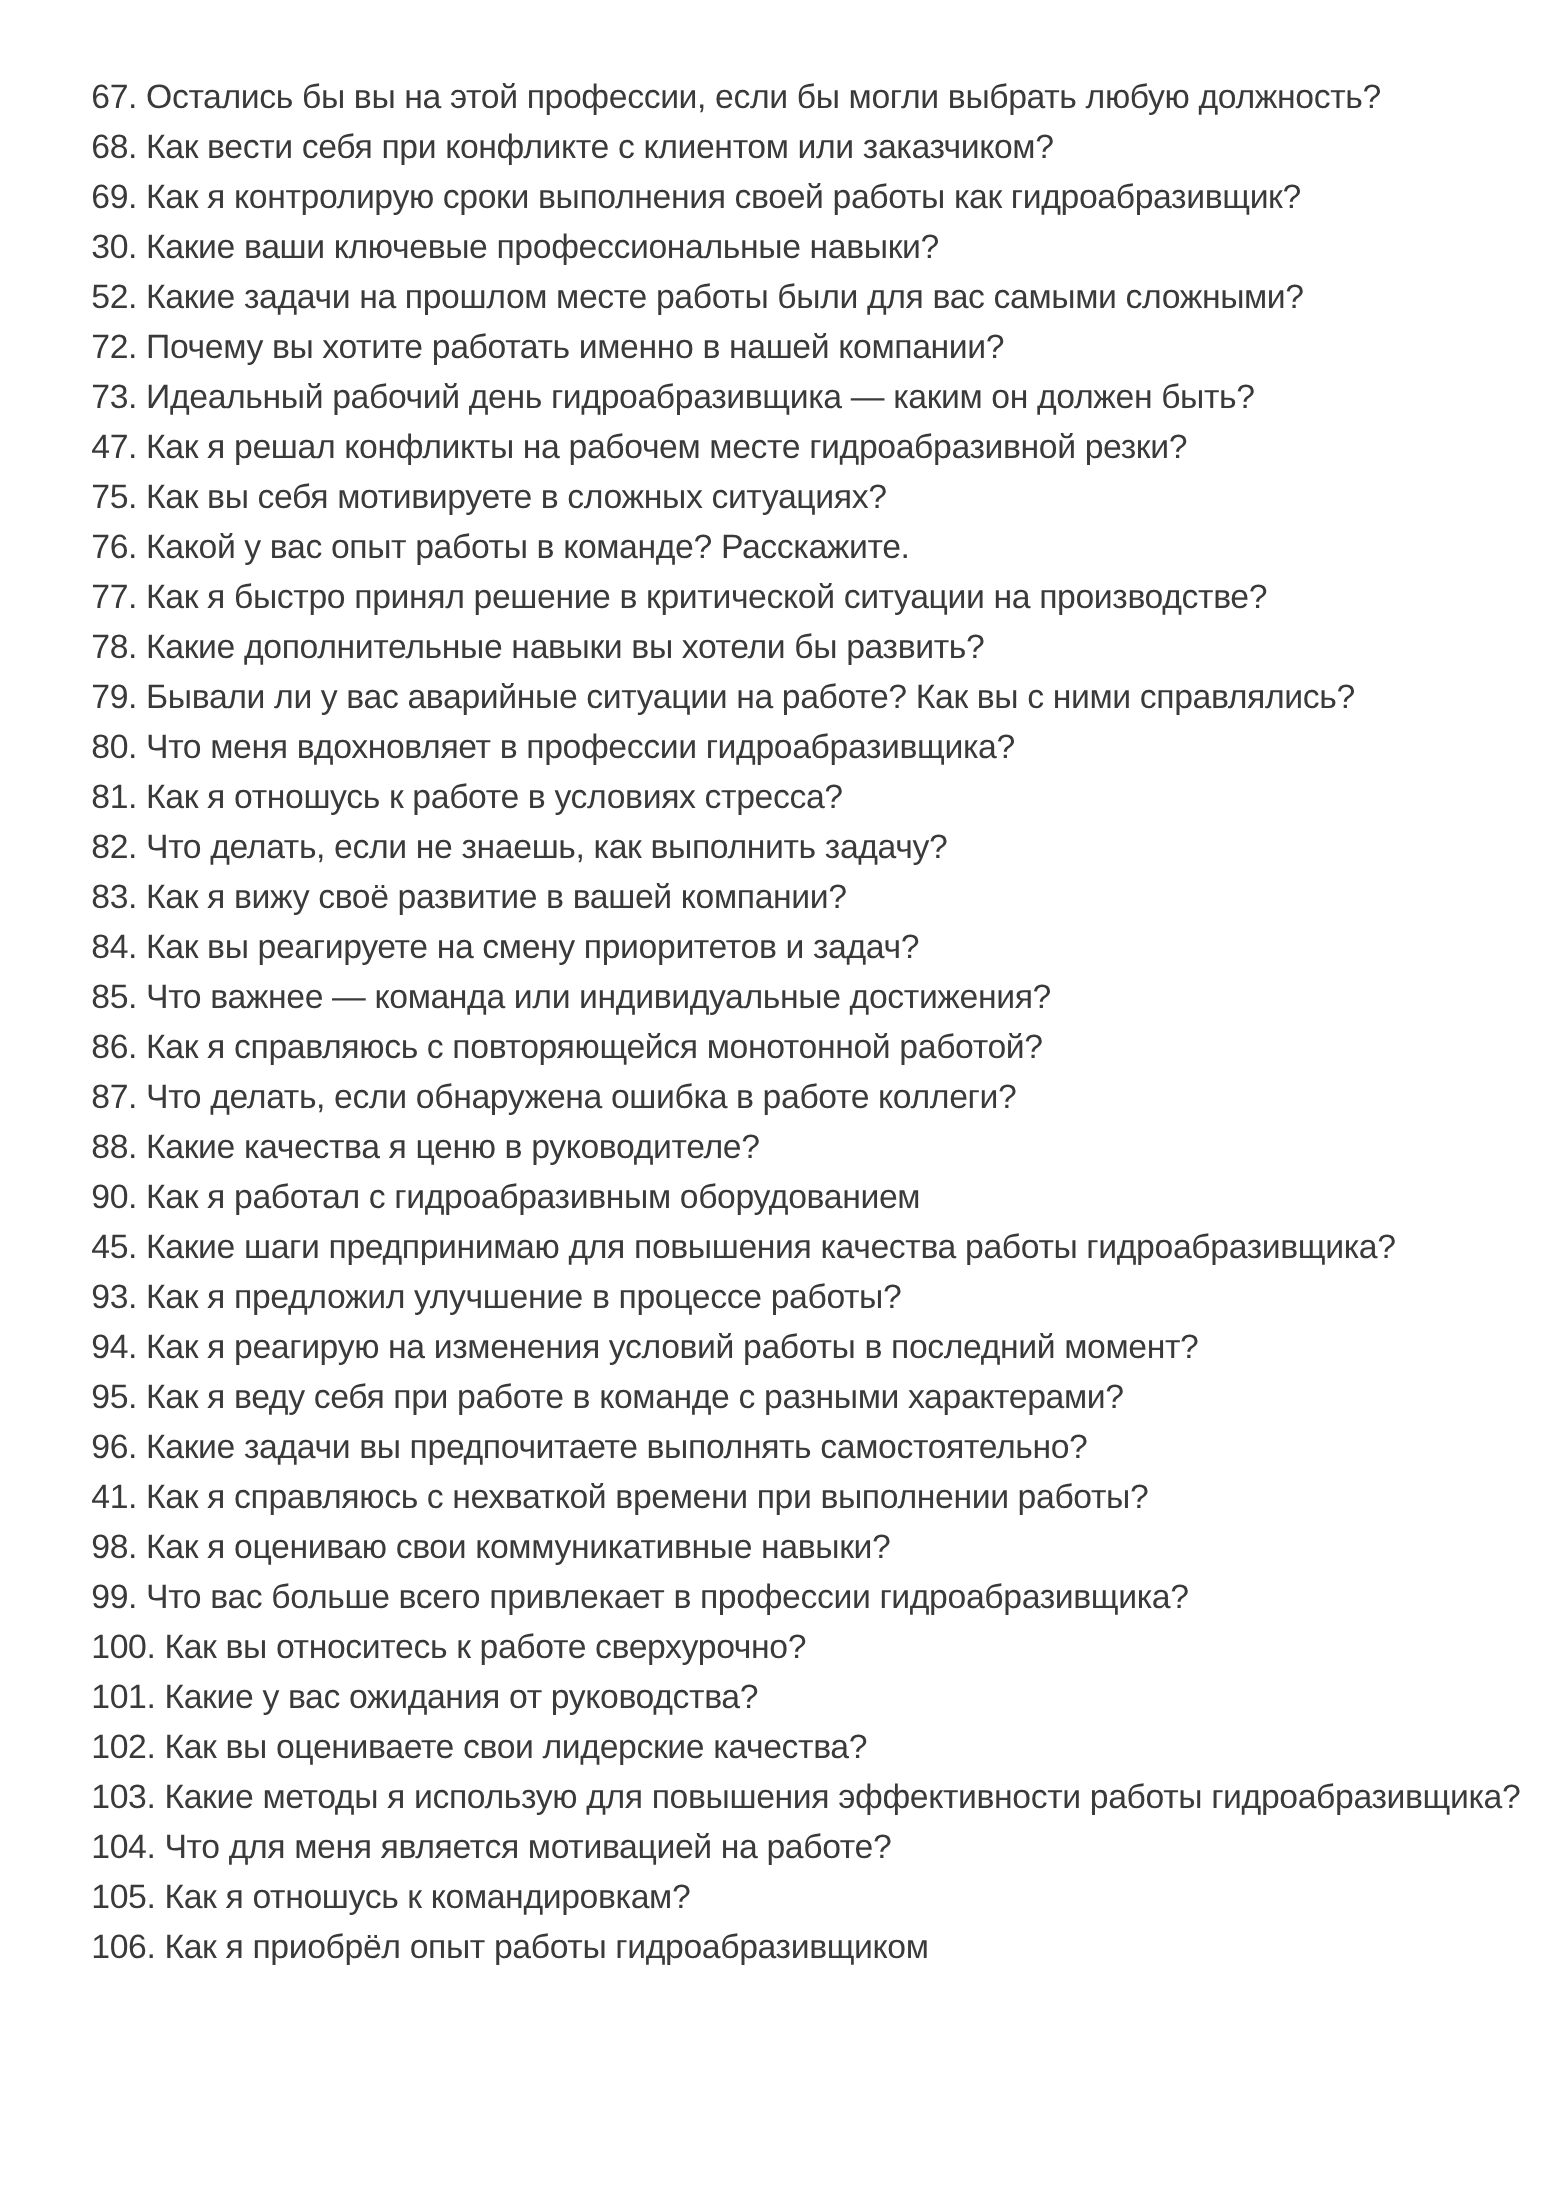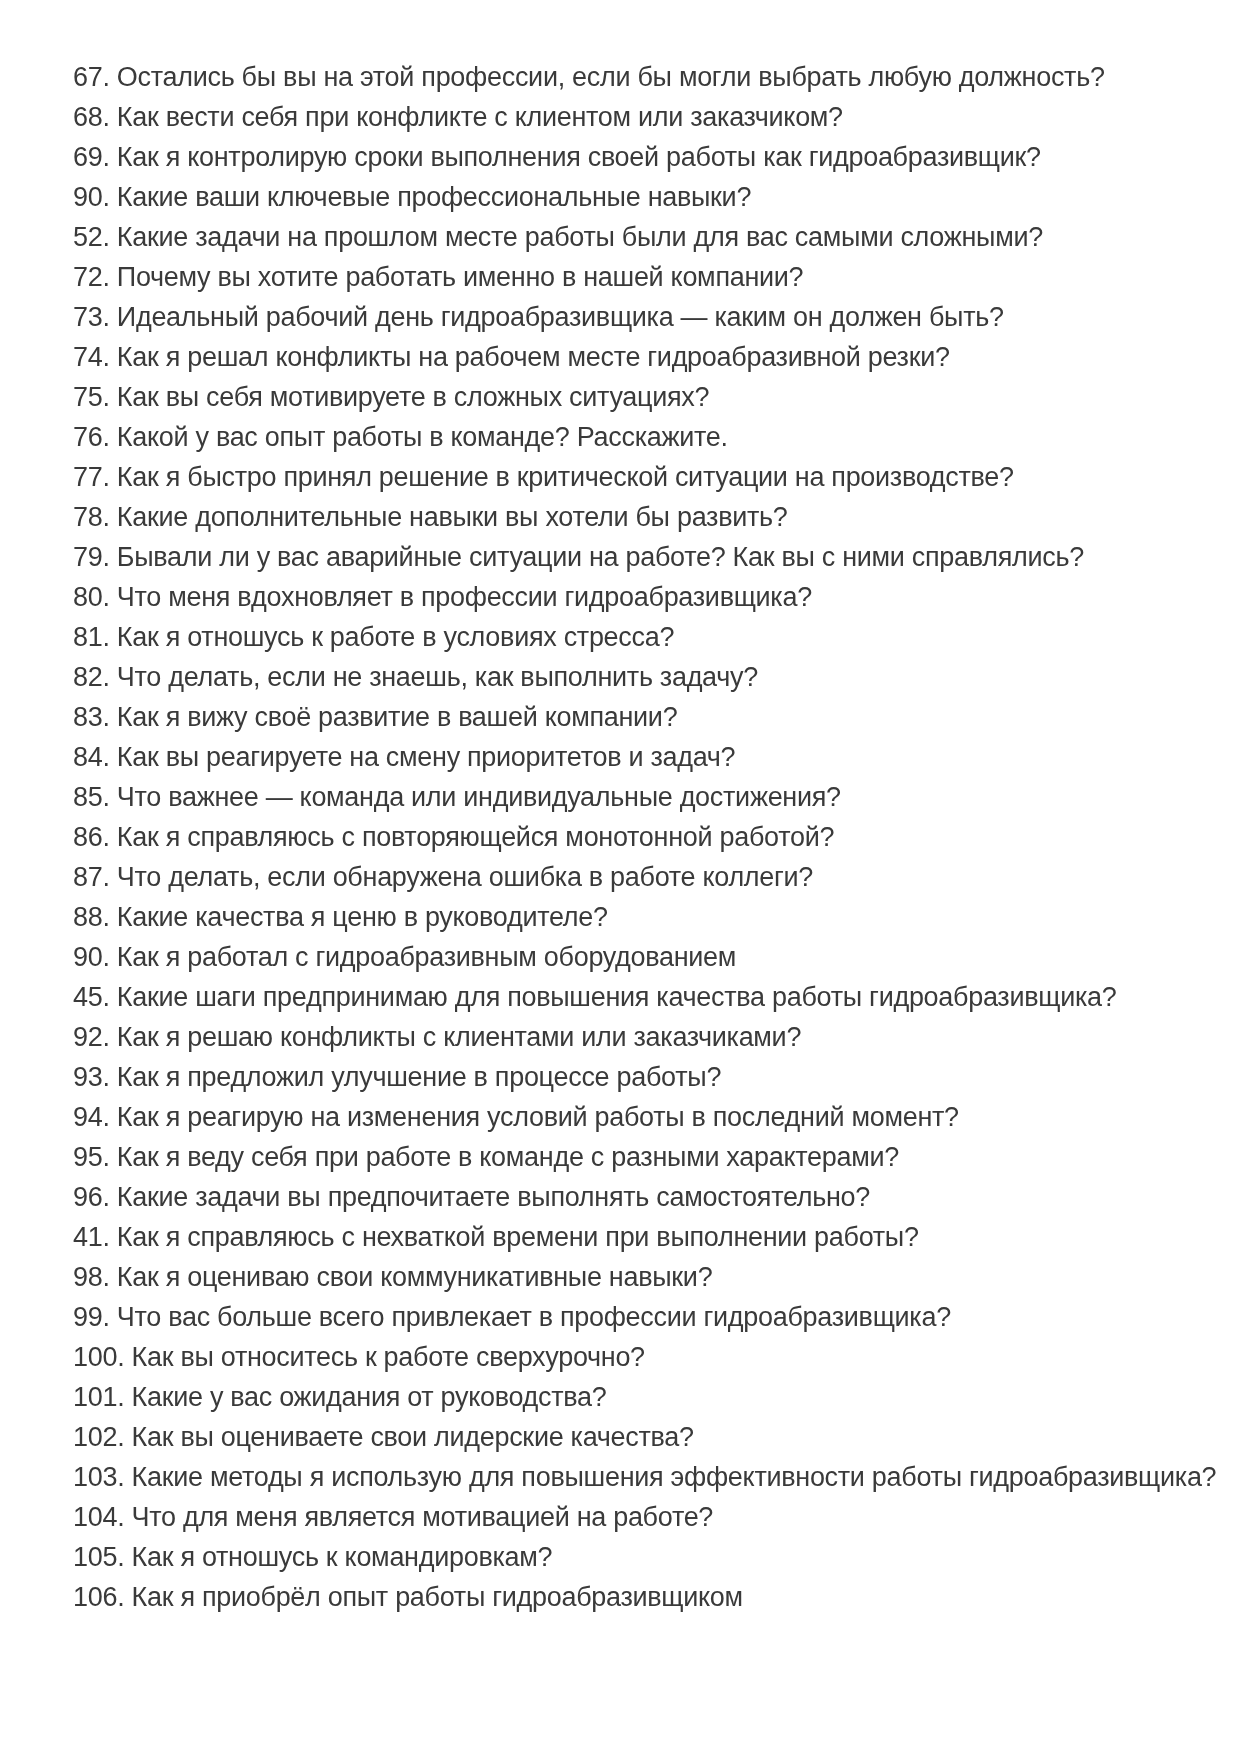--- a/index.html
+++ b/index.html
@@ -35,42 +35,41 @@
   }
 </style>
 </head>
 <body>
 
 <div class="page">
   <div class="question-list">
       <p class="q-line">67. Остались бы вы на этой профессии, если бы могли выбрать любую должность?</p>
       <p class="q-line">68. Как вести себя при конфликте с клиентом или заказчиком?</p>
       <p class="q-line">69. Как я контролирую сроки выполнения своей работы как гидроабразивщик?</p>
-      <p class="q-line">90. Какие ваши ключевые профессиональные навыки?</p>
+      <p class="q-line">30. Какие ваши ключевые профессиональные навыки?</p>
       <p class="q-line">52. Какие задачи на прошлом месте работы были для вас самыми сложными?</p>
       <p class="q-line">72. Почему вы хотите работать именно в нашей компании?</p>
       <p class="q-line">73. Идеальный рабочий день гидроабразивщика — каким он должен быть?</p>
-      <p class="q-line">74. Как я решал конфликты на рабочем месте гидроабразивной резки?</p>
+      <p class="q-line">47. Как я решал конфликты на рабочем месте гидроабразивной резки?</p>
       <p class="q-line">75. Как вы себя мотивируете в сложных ситуациях?</p>
       <p class="q-line">76. Какой у вас опыт работы в команде? Расскажите.</p>
       <p class="q-line">77. Как я быстро принял решение в критической ситуации на производстве?</p>
       <p class="q-line">78. Какие дополнительные навыки вы хотели бы развить?</p>
       <p class="q-line">79. Бывали ли у вас аварийные ситуации на работе? Как вы с ними справлялись?</p>
       <p class="q-line">80. Что меня вдохновляет в профессии гидроабразивщика?</p>
       <p class="q-line">81. Как я отношусь к работе в условиях стресса?</p>
       <p class="q-line">82. Что делать, если не знаешь, как выполнить задачу?</p>
       <p class="q-line">83. Как я вижу своё развитие в вашей компании?</p>
       <p class="q-line">84. Как вы реагируете на смену приоритетов и задач?</p>
       <p class="q-line">85. Что важнее — команда или индивидуальные достижения?</p>
       <p class="q-line">86. Как я справляюсь с повторяющейся монотонной работой?</p>
       <p class="q-line">87. Что делать, если обнаружена ошибка в работе коллеги?</p>
       <p class="q-line">88. Какие качества я ценю в руководителе?</p>
       <p class="q-line">90. Как я работал с гидроабразивным оборудованием</p>
       <p class="q-line">45. Какие шаги предпринимаю для повышения качества работы гидроабразивщика?</p>
-      <p class="q-line">92. Как я решаю конфликты с клиентами или заказчиками?</p>
       <p class="q-line">93. Как я предложил улучшение в процессе работы?</p>
       <p class="q-line">94. Как я реагирую на изменения условий работы в последний момент?</p>
       <p class="q-line">95. Как я веду себя при работе в команде с разными характерами?</p>
       <p class="q-line">96. Какие задачи вы предпочитаете выполнять самостоятельно?</p>
       <p class="q-line">41. Как я справляюсь с нехваткой времени при выполнении работы?</p>
       <p class="q-line">98. Как я оцениваю свои коммуникативные навыки?</p>
       <p class="q-line">99. Что вас больше всего привлекает в профессии гидроабразивщика?</p>
       <p class="q-line">100. Как вы относитесь к работе сверхурочно?</p>
       <p class="q-line">101. Какие у вас ожидания от руководства?</p>
       <p class="q-line">102. Как вы оцениваете свои лидерские качества?</p>

